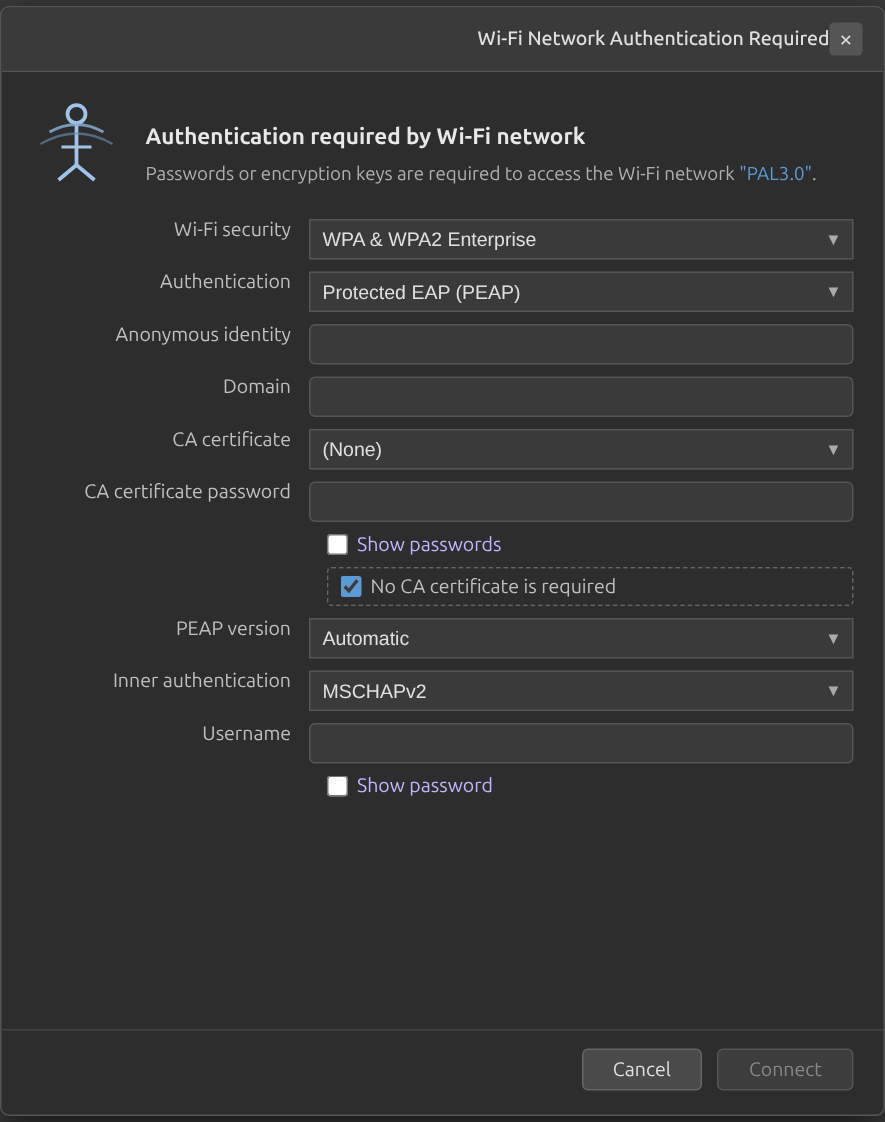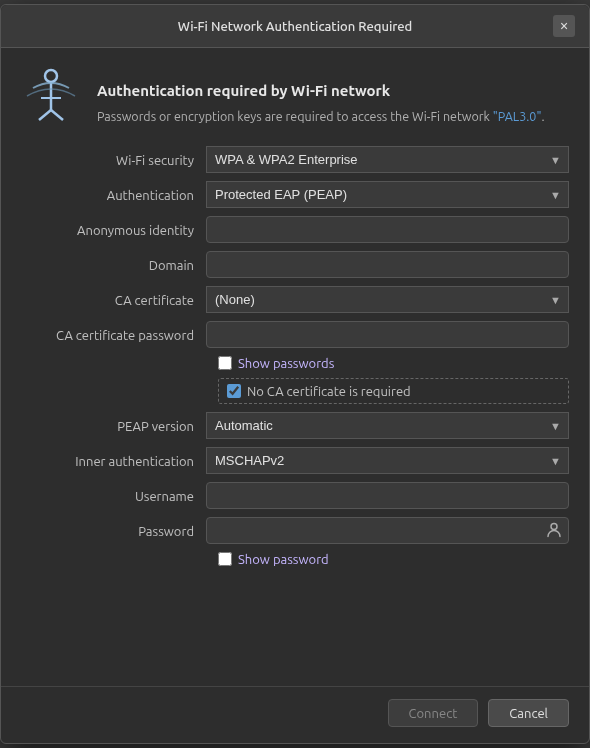--- a/index.html
+++ b/index.html
@@ -35,21 +35,21 @@
       align-items: center;
       justify-content: space-between;
       border-radius: 6px 6px 0 0;
     }
 
     .titlebar-title {
       color: #e0e0e0;
       font-size: 13px;
       font-weight: 500;
       flex: 1;
-      text-align: center;
+      text-align: right;
     }
 
     .close-btn {
       background: #555;
       border: none;
       color: #e0e0e0;
       width: 22px;
       height: 22px;
       border-radius: 3px;
       cursor: pointer;
@@ -93,21 +93,20 @@
       color: #5b9bd5;
     }
 
     .form-area {
       padding: 6px 20px 10px 20px;
       flex: 1;
     }
 
     .form-row {
       display: flex;
-      align-items: center;
       margin-bottom: 8px;
     }
 
     .form-label {
       width: 185px;
       text-align: right;
       padding-right: 12px;
       color: #c0c0c0;
       font-size: 13px;
       flex-shrink: 0;
@@ -378,39 +377,26 @@
       </div>
     </div>
 
     <div class="form-row">
       <label class="form-label">Username</label>
       <div class="form-control">
         <input type="text" value="" style="">
       </div>
     </div>
 
-    <div class="form-row">
-      <label class="form-label">Password</label>
-      <div class="form-control password-wrapper">
-        <input type="password" value="" style="">
-        <span class="password-icon">
-          
-          <svg width="18" height="18" viewBox="0 0 18 18" fill="none" xmlns="http://www.w3.org/2000/svg">
-            <circle cx="9" cy="6" r="3" stroke="#aaa" stroke-width="1.5"></circle>
-            <path d="M3 16c0-3.314 2.686-6 6-6s6 2.686 6 6" stroke="#aaa" stroke-width="1.5" stroke-linecap="round"></path>
-          </svg>
-        </span>
-      </div>
-    </div>
 
     <div class="checkbox-row">
       <input type="checkbox" id="show-password" style="">
       <label for="show-password">Show password</label>
     </div>
 
   </div>
 
   <div class="dialog-footer">
+    <button class="btn btn-cancel">Cancel</button>
     <button class="btn btn-connect">Connect</button>
-    <button class="btn btn-cancel">Cancel</button>
   </div>
 
 </div>
 
 </body></html>

